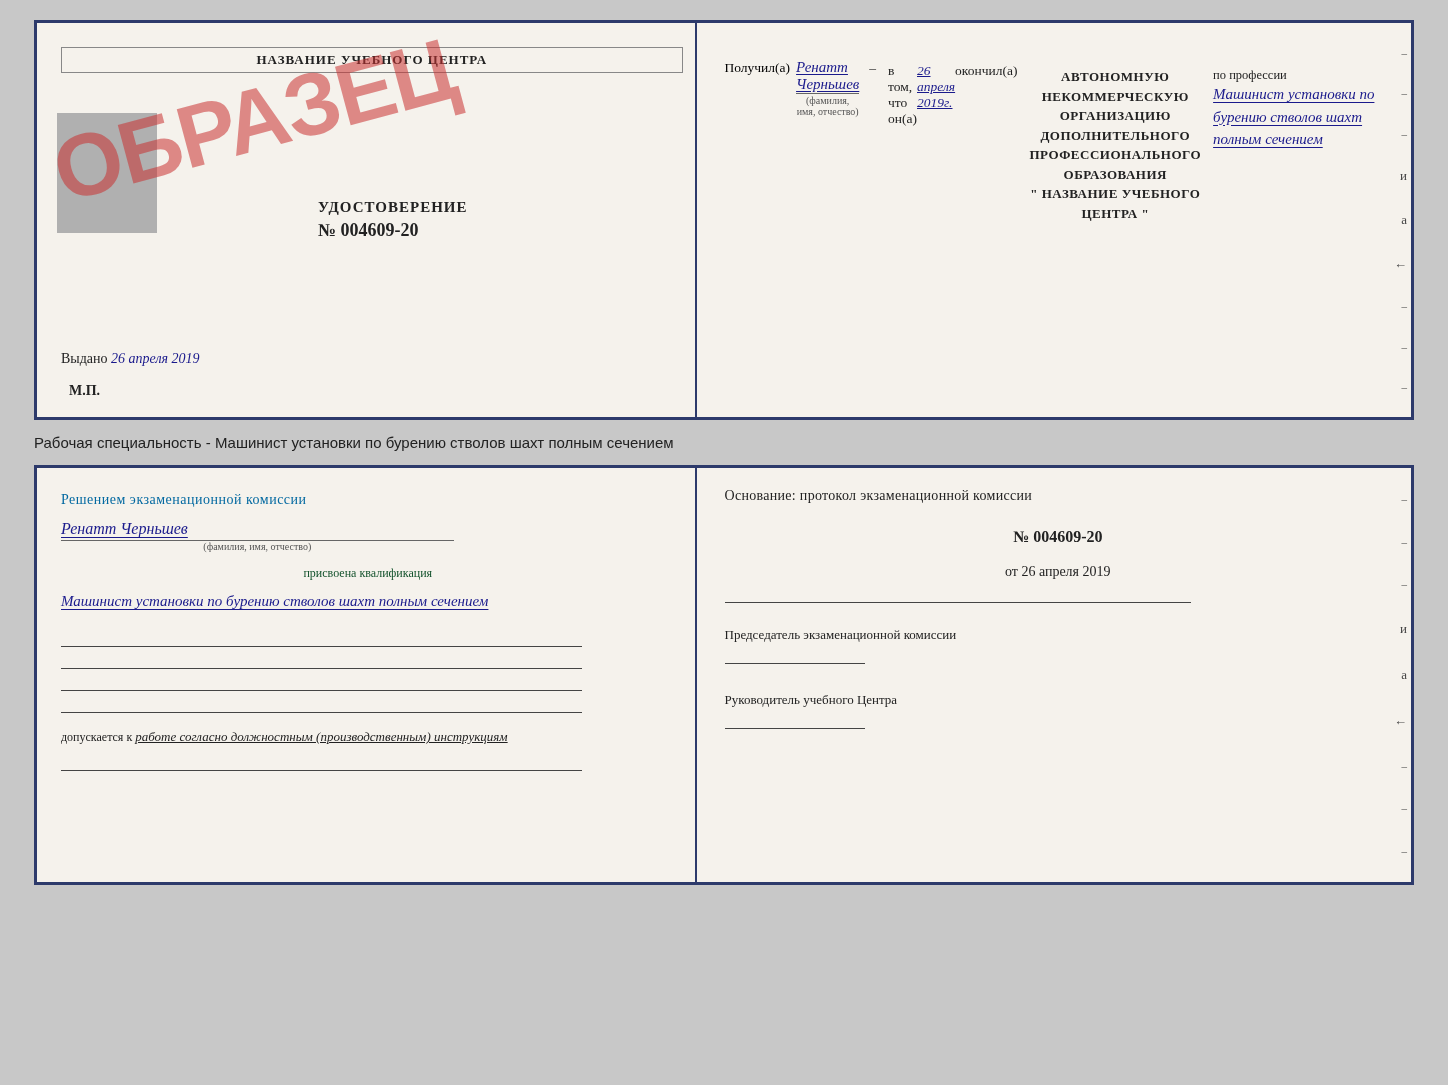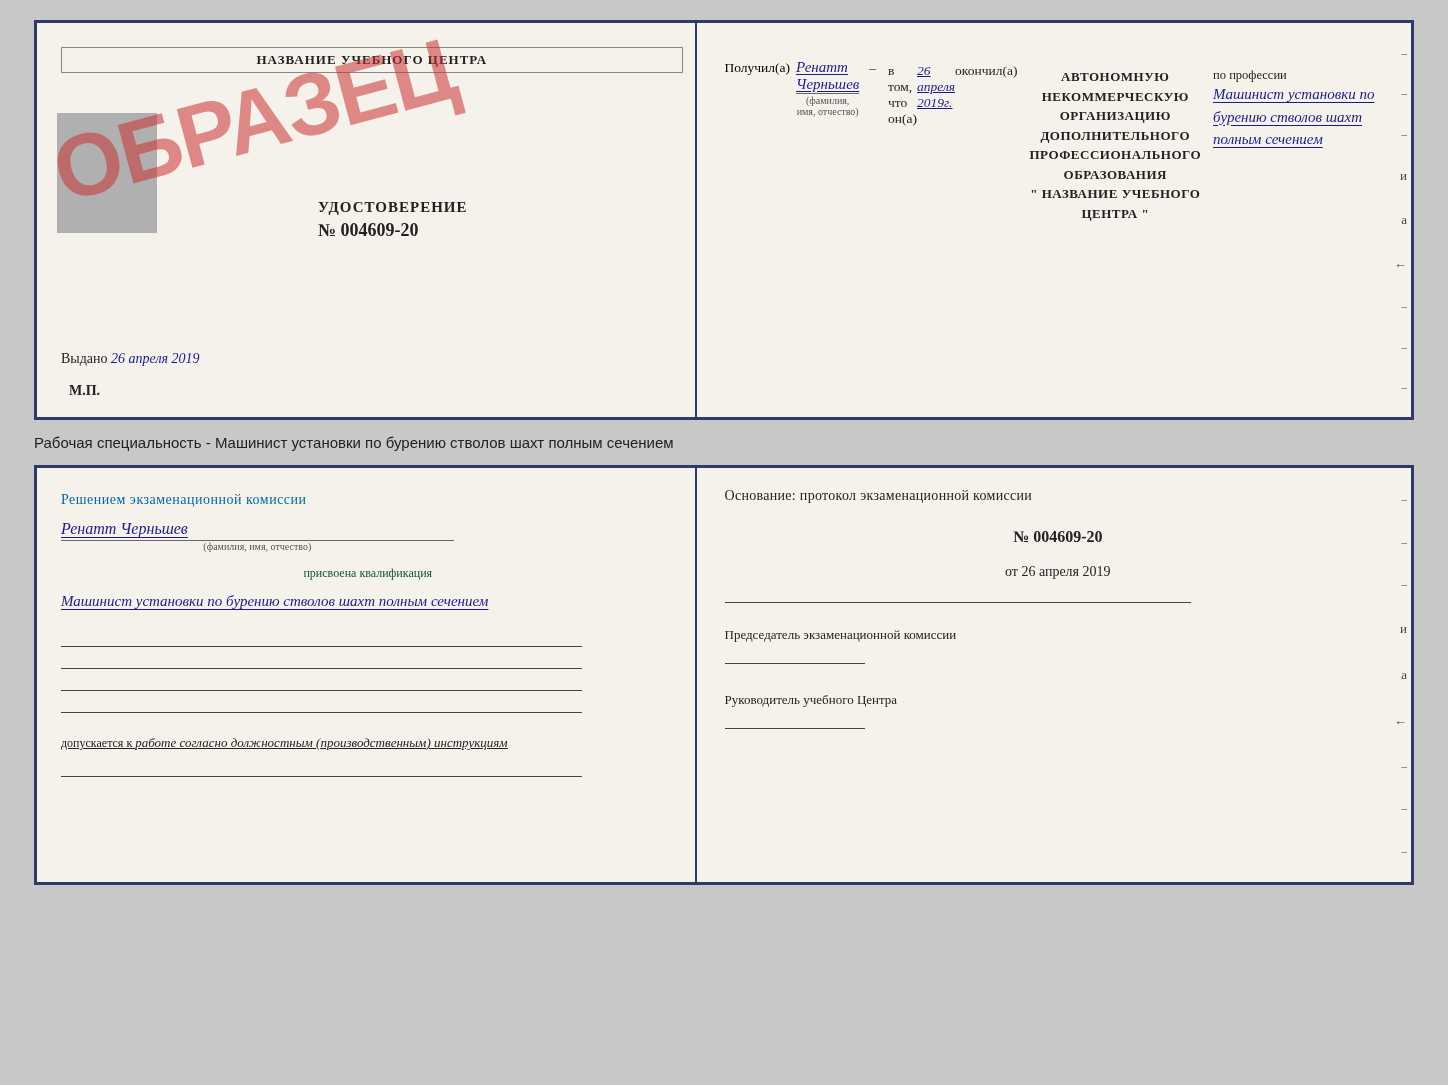--- a/index.html
+++ b/index.html
@@ -346,24 +346,23 @@
       margin-top: 12px;
     }
 
     .bottom-dash {
       border-bottom: 1px solid #444;
       height: 14px;
       width: 85%;
     }
 
     .dopusk-line {
-      margin-top: 14px;
+      margin-top: 8px;
       font-size: 12px;
       color: #222;
-      text-decoration: underline;
     }
 
     .dopusk-value {
       font-style: italic;
       text-decoration: underline;
       color: #222;
       font-size: 13px;
     }
 
     

